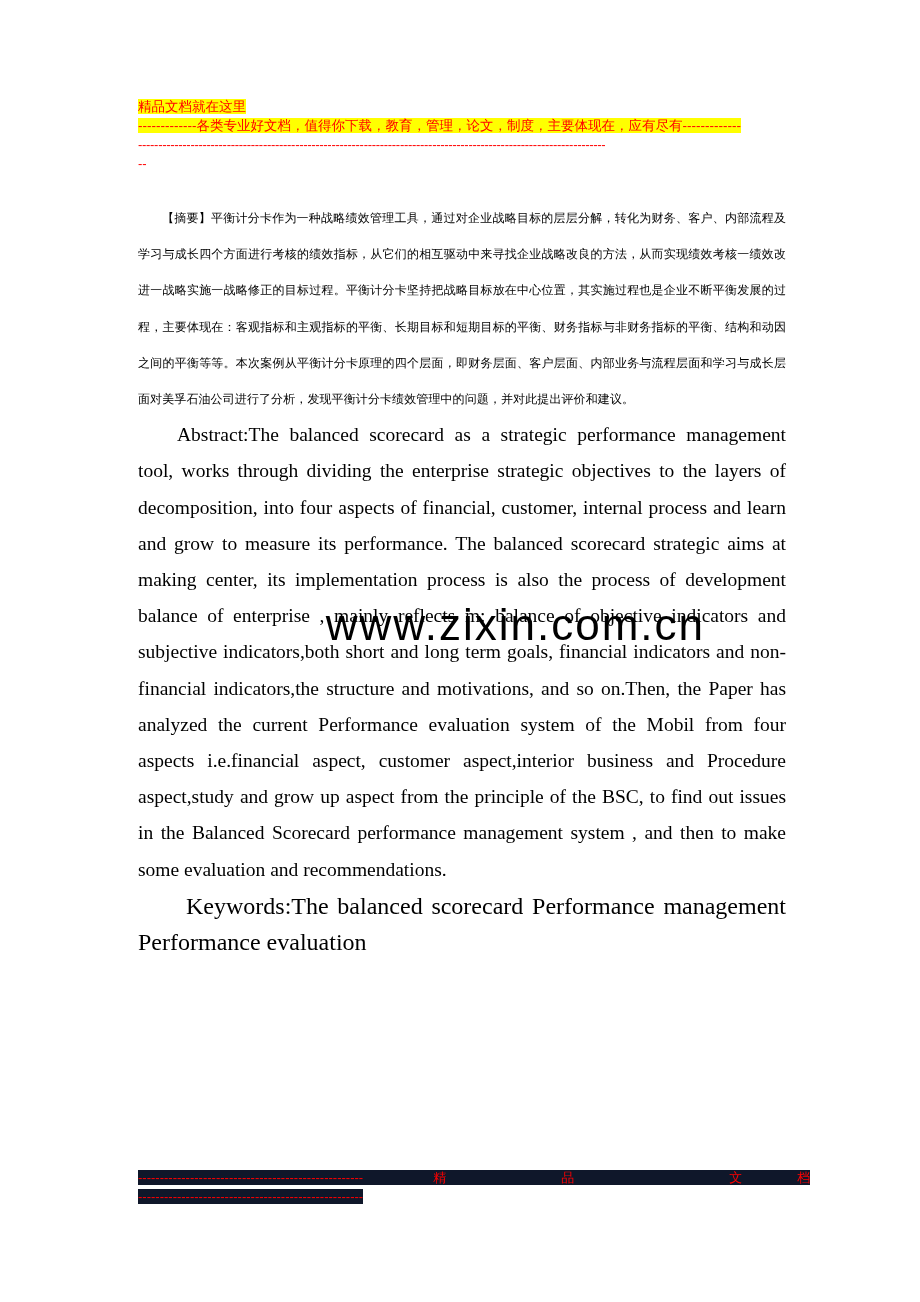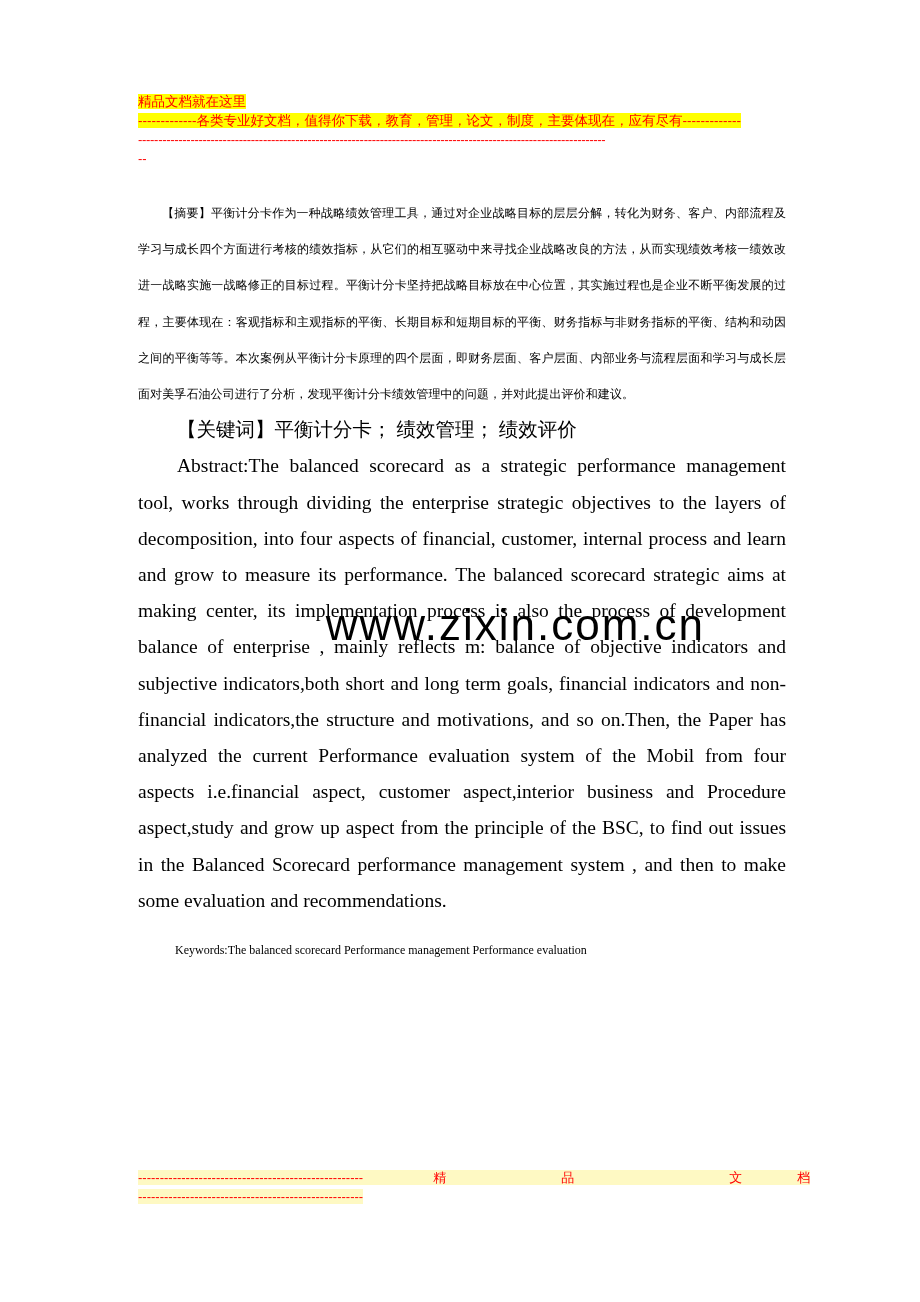--- a/index.html
+++ b/index.html
@@ -43,27 +43,26 @@
   .content {
     position: absolute;
     left: 138px;
     top: 0;
     width: 648px;
     z-index: 2;
   }
 
   
   .promo-header {
-    padding-top: 53px;
+    padding-top: 98px;
     font-family: "Liberation Sans", "DejaVu Sans", sans-serif;
     font-size: 13.5px;
     line-height: 19px;
     color: #ff0000;
     word-break: break-all;
-    margin-top: 40px;
   }
   .promo-header .hl {
     background: #ffff00;
   }
   .promo-line-1 {
     display: block;
     line-height: 18px;
   }
   .promo-line-2 {
     display: block;
@@ -113,22 +112,22 @@
 
   p.abstract-en {
     margin: 0;
     font-size: 19.5px;
     line-height: 36.2px;
     text-align: justify;
     text-indent: 2em;
   }
 
   p.keywords-en {
-    margin: 13px;
-    font-size: 12px;
+    margin: 0;
+    font-size: 24px;
     line-height: 36.2px;
     text-align: justify;
     text-indent: 2em;
   }
 
   .sp-wide { letter-spacing: 0; }
 
   
   .promo-footer {
     position: absolute;
@@ -144,21 +143,21 @@
   .footer-row-1 {
     display: block;
     white-space: nowrap;
   }
   .footer-row-2 {
     display: block;
     white-space: nowrap;
   }
   .footer-row-1 .hl,
   .footer-row-2 .hl {
-    background: #fef9c3;
+    background: #0f172a;
   }
   .footer-spacer-1 { display:inline-block; width: 70px; }
   .footer-spacer-2 { display:inline-block; width: 115px; }
   .footer-spacer-3 { display:inline-block; width: 155px; }
   .footer-spacer-4 { display:inline-block; width: 55px; }
 </style>
 </head>
 <body>
 
 <div class="page">
@@ -171,21 +170,20 @@
       <span class="promo-line-1"><span class="hl">精品文档就在这里</span></span>
       <span class="promo-line-2"><span class="hl"><span>-------------</span><span>各类专业好文档，值得你下载，教育，管理，论文，制度，主要体现在，应有尽有</span><span>-------------</span></span></span>
       <span class="promo-line-3">--------------------------------------------------------------------------------------------------------------------</span>
       <span class="promo-line-4">--</span>
     </div>
 
     <div class="body-block">
 
       <p class="para cn"><span class="lbl-cn">【摘要】</span><span>平衡计分卡作为一种战略绩效管理工具，通过对企业战略目标的层层分解，转化为财务、客户、内部流程及学习与成长四个方面进行考核的绩效指标，从它们的相互驱动中来寻找企业战略改良的方法，从而实现绩效考核一绩效改进一战略实施一战略修正的目标过程。平衡计分卡坚持把战略目标放在中心位置，其实施过程也是企业不断平衡发展的过程，主要体现在：客观指标和主观指标的平衡、长期目标和短期目标的平衡、财务指标与非财务指标的平衡、结构和动因之间的平衡等等。本次案例从平衡计分卡原理的四个层面，即财务层面、客户层面、内部业务与流程层面和学习与成长层面对美孚石油公司进行了分析，发现平衡计分卡绩效管理中的问题，并对此提出评价和建议。</span></p>
 
-      <p class="keywords-cn"><span class="lbl-cn">【关键词】</span><span>平衡计分卡；  绩效管理；  绩效评价</span></p>
 
       <p class="abstract-en"><span class="abs-head">Abstract:</span><span>The balanced scorecard as a strategic performance management tool, works through dividing the enterprise strategic objectives to the layers of decomposition, into four aspects of financial, customer, internal process and learn and grow to measure its performance. The balanced scorecard strategic aims at making center, its implementation process is also the process of development balance of enterprise , mainly reflects m: balance of objective indicators and subjective indicators,both short and long term goals, financial indicators and non-financial indicators,the structure and motivations, and so on.Then, the Paper has analyzed the current Performance evaluation system of the Mobil from four aspects i.e.financial aspect, customer aspect,interior business and Procedure aspect,study and grow up aspect from the principle of the BSC, to find out issues in the Balanced Scorecard performance management system , and then    to make some evaluation and recommendations.</span></p>
 
       <p class="keywords-en"><span class="kw-head">Keywords:</span><span class="sp-wide">The balanced scorecard    Performance management    Performance evaluation</span></p>
 
     </div>
   </div>
 
   <div class="promo-footer">
     <span class="footer-row-1"><span class="hl"><span>----------------------------------------------------</span><span class="footer-spacer-1"></span><span>精</span><span class="footer-spacer-2"></span><span>品</span><span class="footer-spacer-3"></span><span>文</span><span class="footer-spacer-4"></span><span>档</span></span></span>

